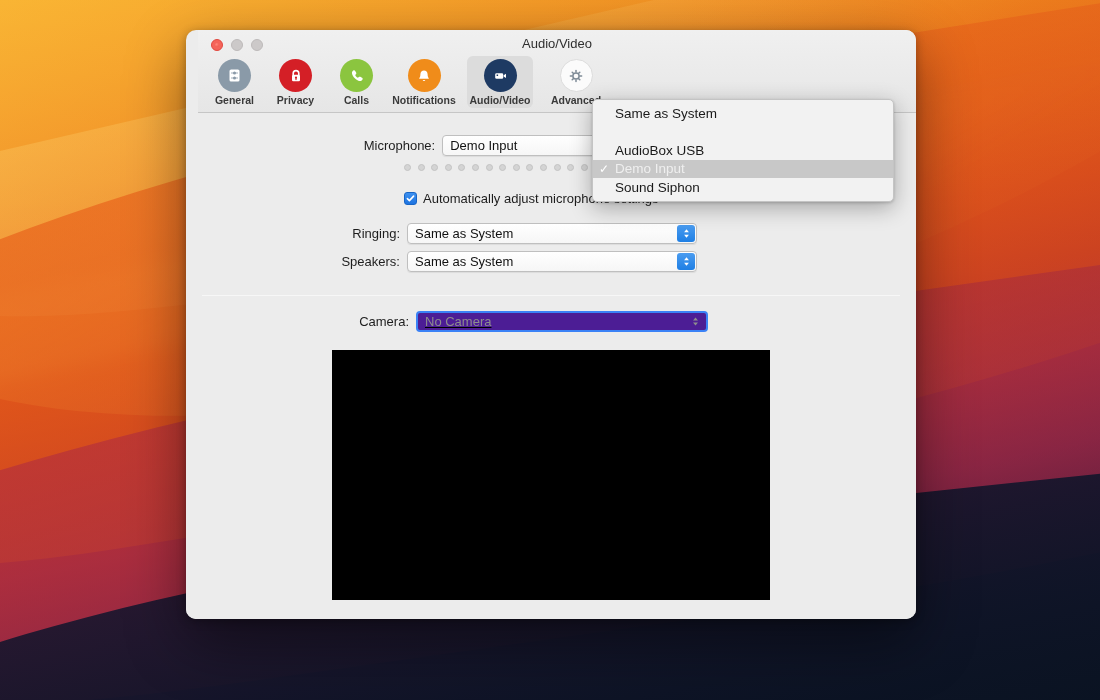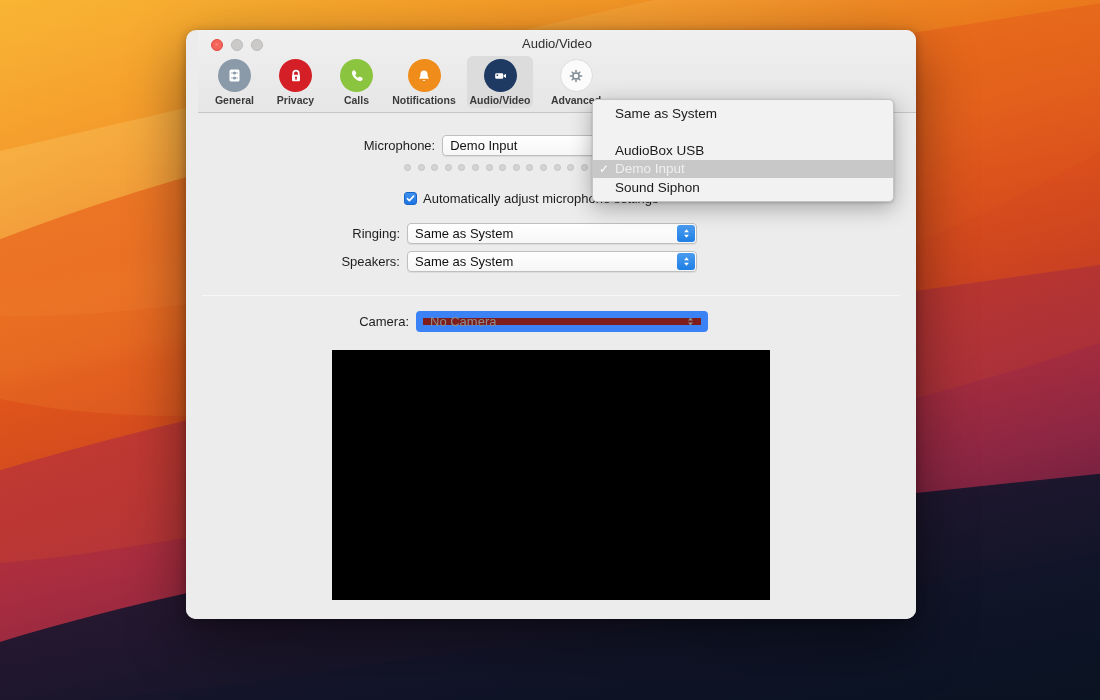--- a/index.html
+++ b/index.html
@@ -151,23 +151,24 @@
   .popup .chev-blue {
     position:absolute; right:1px; top:1px; bottom:1px; width:18px;
     background:linear-gradient(180deg,#4a9cf0,#1f7fe4);
     border-radius:3px;
     display:flex; align-items:center; justify-content:center;
   }
   .popup .chev-blue svg { display:block; }
 
   
   .popup.disabled {
-    background:#7f1d1d;
-    border:7px solid #3b82f6;
+    background:#4c1d95;
+    border:2px solid #3b82f6;
     box-shadow:none;
+    text-decoration:underline;
   }
   .popup.disabled .val { color:#8d8d8d; }
   .popup .chev-grey {
     position:absolute; right:4px; top:0; bottom:0; width:14px;
     display:flex; align-items:center; justify-content:center;
   }
 
   
   .meter { position:absolute; display:flex; gap:6.6px; }
   .meter .dot {

